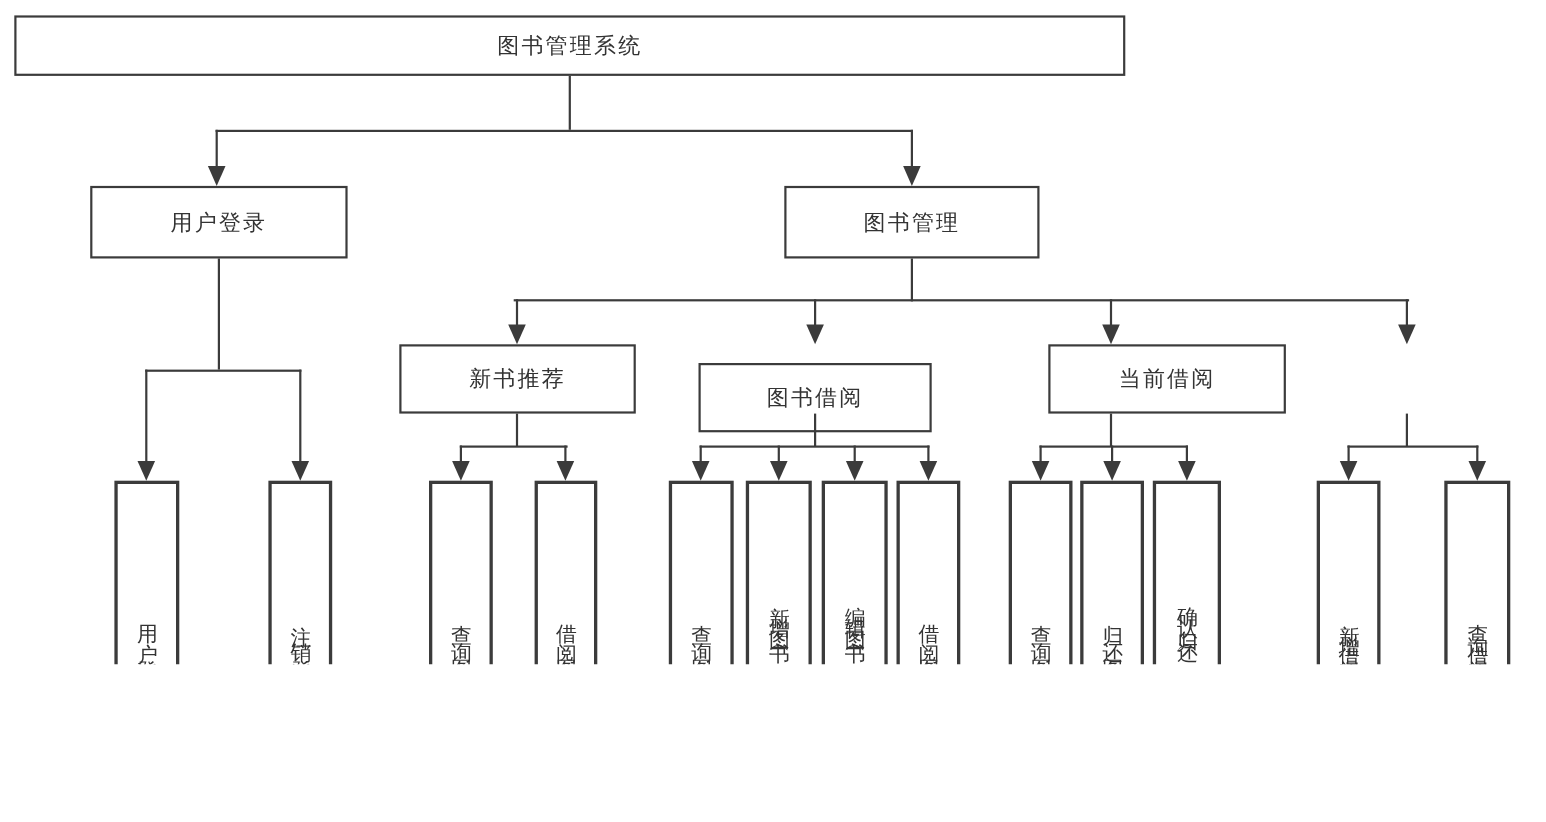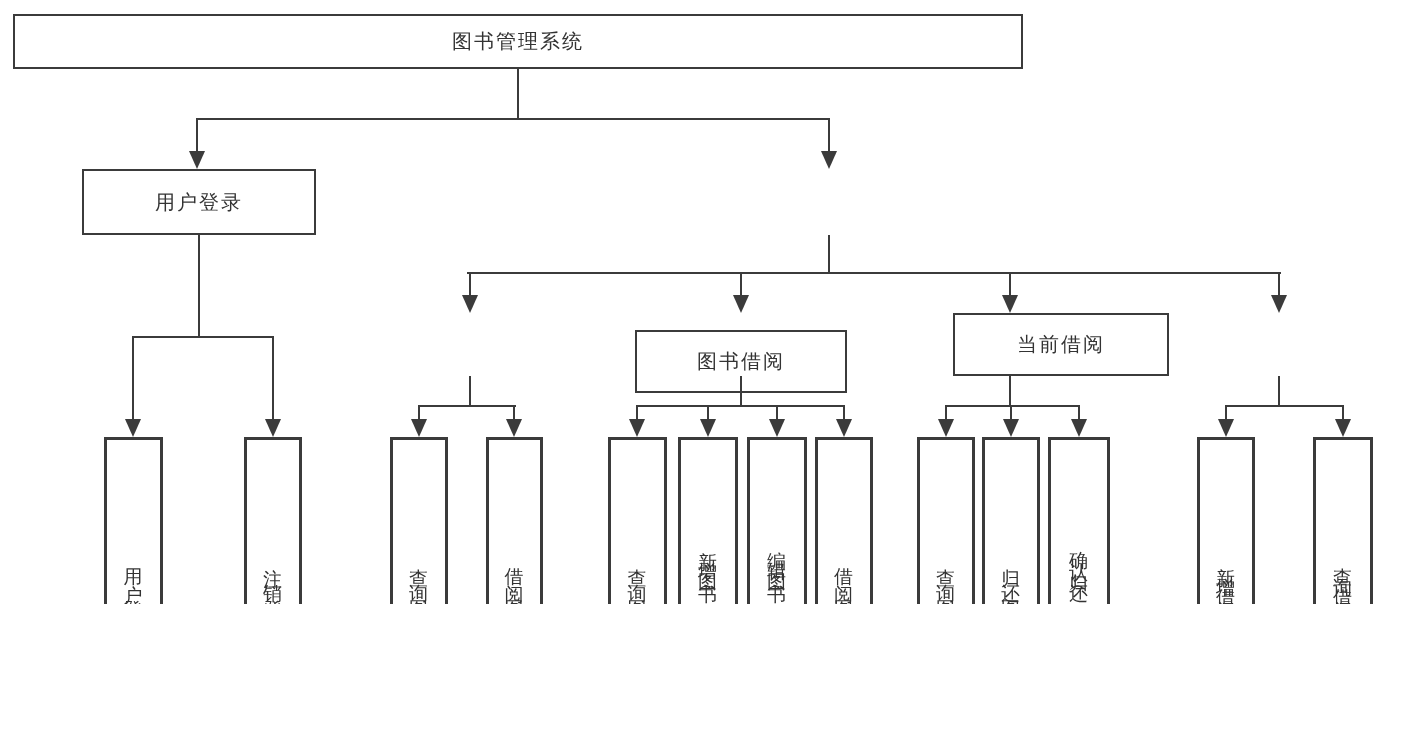--- a/index.html
+++ b/index.html
@@ -36,21 +36,27 @@
 
 <div class="canvas">
 
   <div class="box hbox" style="left:13px;top:14px;width:1010px;height:55px">
     <span>图书管理系统</span>
   </div>
 
   <div class="box hbox" style="left:82px;top:169px;width:234px;height:66px">
     <span>用户登录</span>
   </div>
+  <div class="box hbox" style="left:713px;top:169px;width:232px;height:66px">
+    <span>图书管理</span>
+  </div>
 
+  <div class="box hbox" style="left:363px;top:313px;width:215px;height:63px">
+    <span>新书推荐</span>
+  </div>
   <div class="box hbox" style="left:635px;top:330px;width:212px;height:63px">
     <span>图书借阅</span>
   </div>
   <div class="box hbox" style="left:953px;top:313px;width:216px;height:63px">
     <span>当前借阅</span>
   </div>
 
   <div class="box leaf" style="left:104px;top:437px;width:59px;height:296px">
     <span>用户登录</span>
   </div>

